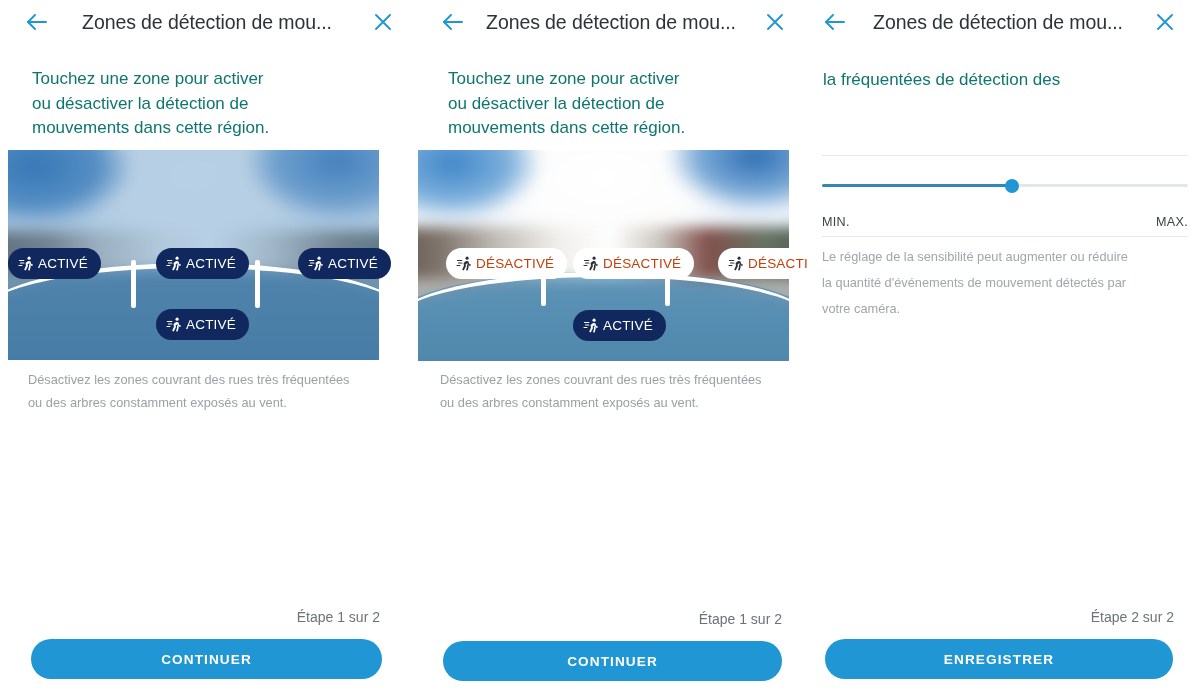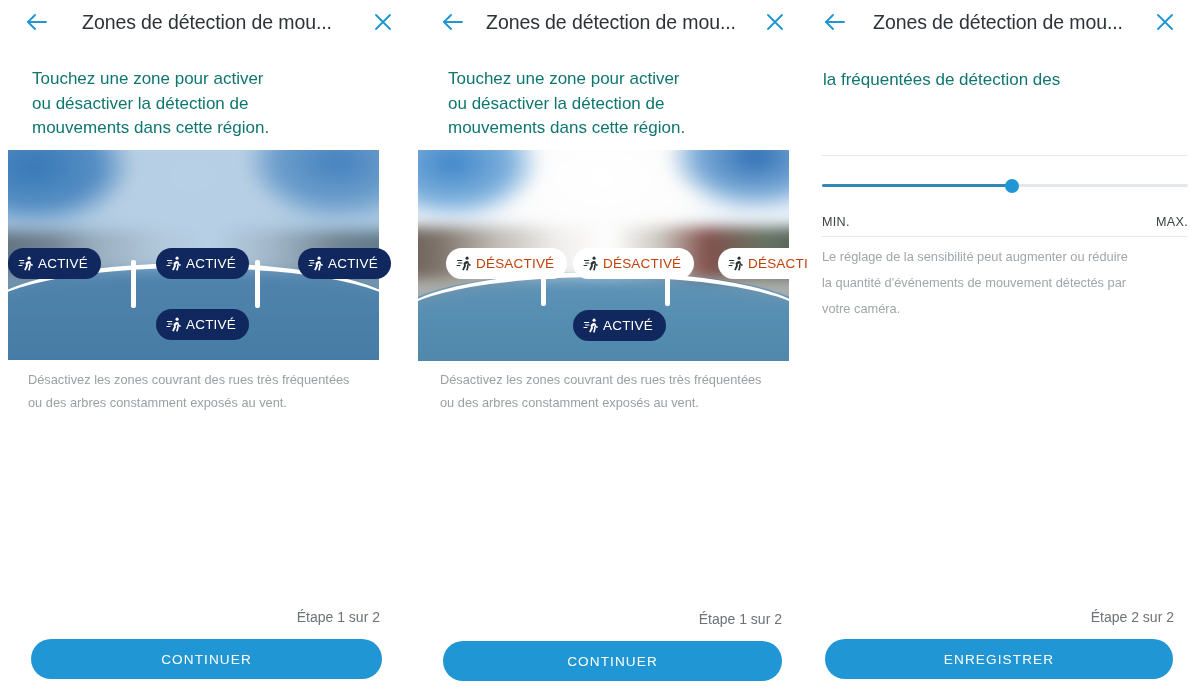--- a/index.html
+++ b/index.html
@@ -220,21 +220,21 @@
     position:absolute; font-size:14px; color:#6c7278;
   }
   .p1 .step { right:38px; top:609px; }
   .p2 .step { right:26px; top:611px; }
   .p3 .step { right:26px; top:609px; }
 
   .cta {
     position:absolute; height:40px; border-radius:20px;
     background:#2196d4; color:#ffffff;
     display:flex; align-items:center; justify-content:center;
-    font-size:13.6px; font-weight:400; letter-spacing:1.1px;
+    font-size:13.6px; font-weight:700; letter-spacing:1.1px;
     cursor:pointer; border:none;
     font-family:"Liberation Sans", sans-serif;
   }
   .p1 .cta { left:31px; right:36px; top:639px; }
   .p2 .cta { left:25px; right:26px; top:641px; }
   .p3 .cta { left:17px; right:27px; top:639px; }
 </style>
 </head>
 <body>
 

